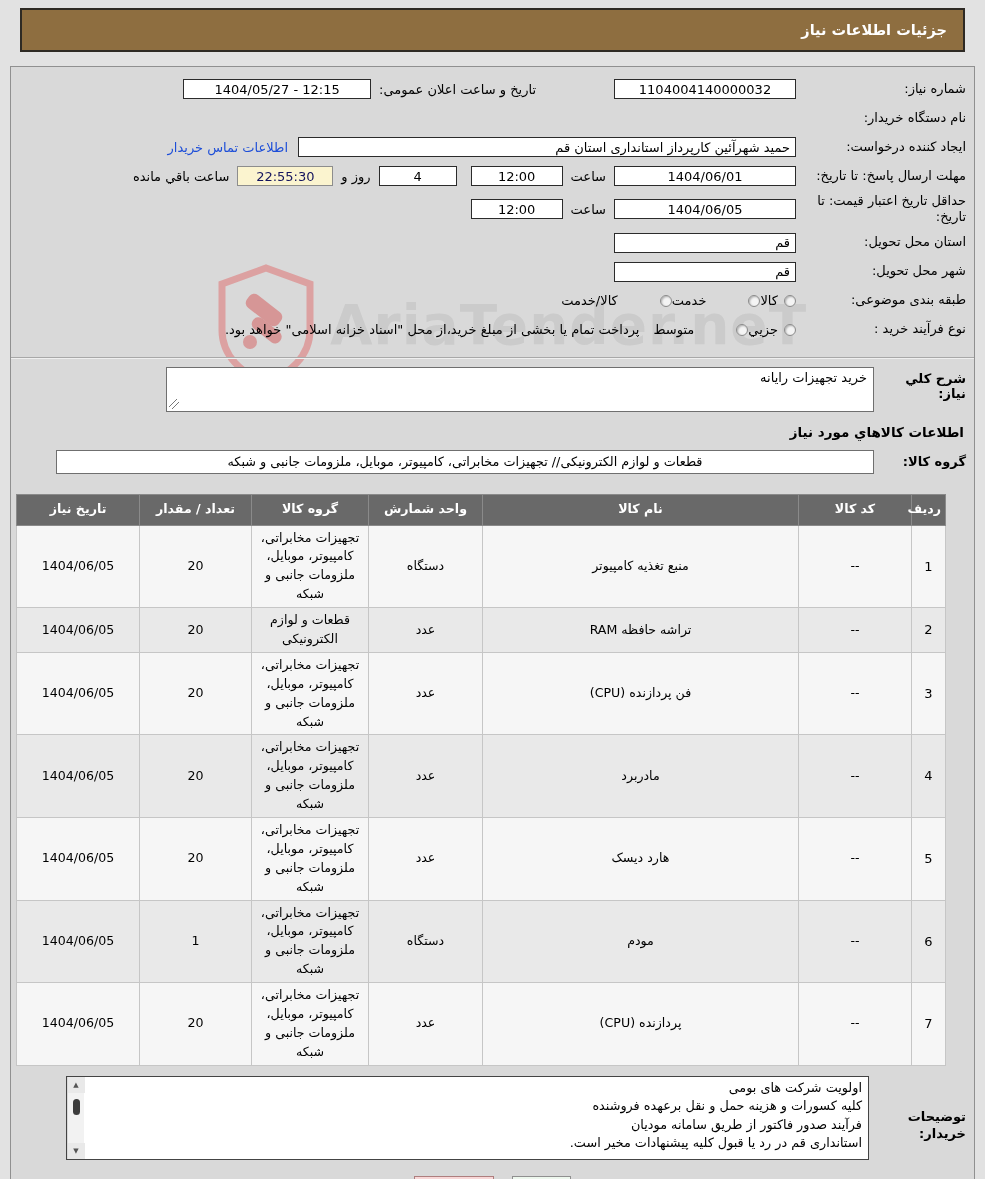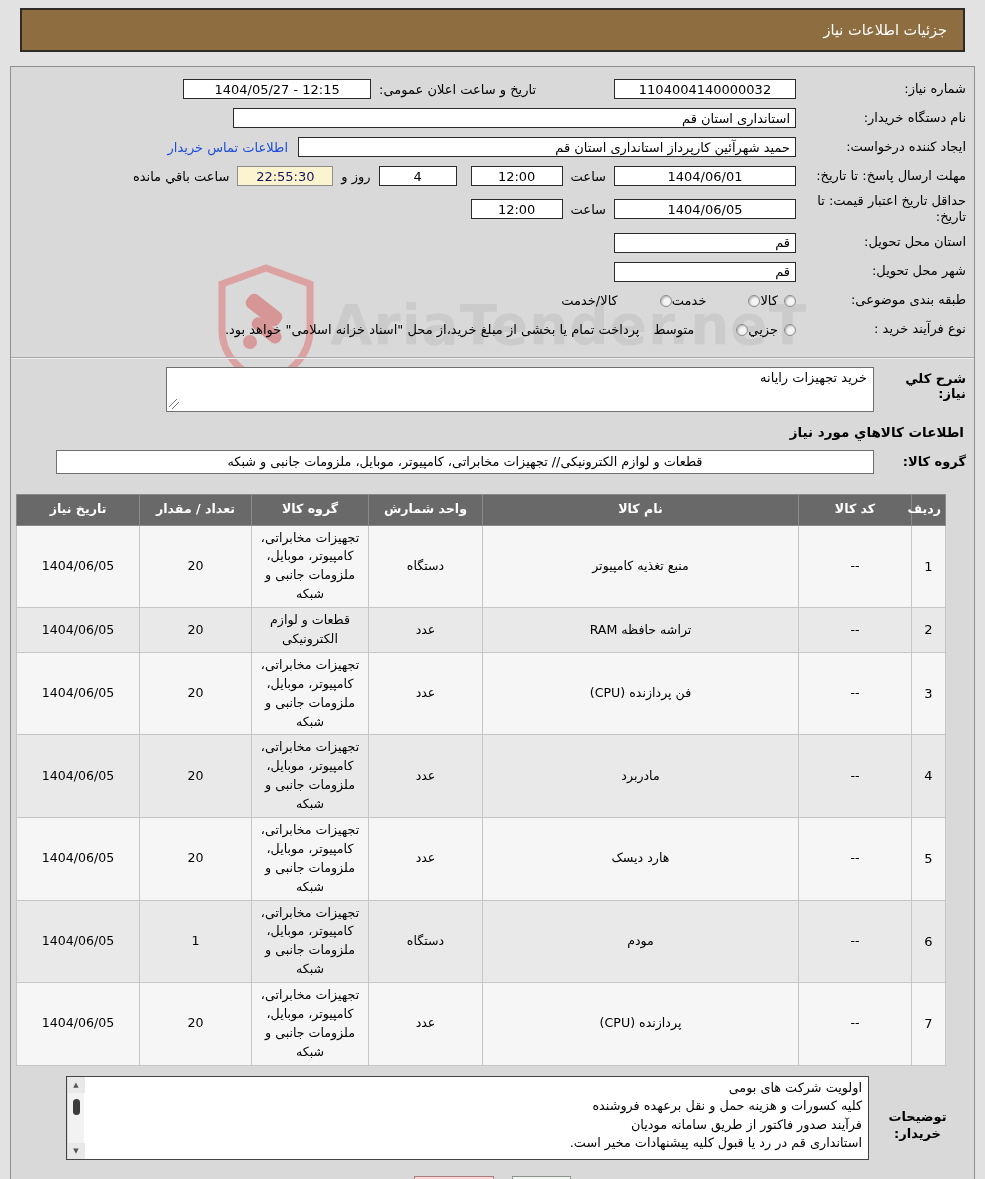--- a/index.html
+++ b/index.html
@@ -16,20 +16,21 @@
   .titlebar {
     margin: 8px 20px 14px 20px;
     height: 44px;
     background: #8e6e40;
     border: 2px solid #2e2a24;
     color: #fff;
     display: flex;
     align-items: center;
     padding-right: 16px;
     font-size: 14.5px;
+    font-weight: bold;
   }
   
   .panel {
     position: relative;
     margin: 0 10px;
     border: 1px solid #909090;
     background: #d9d9d9;
     padding-bottom: 12px;
   }
   .section-top { position: relative; z-index: 1; padding: 10px 8px 6px 8px; }
@@ -100,21 +101,21 @@
   
   .tblwrap { position: relative; z-index: 1; margin: 10px 28px 10px 8px; }
   table { border-collapse: collapse; table-layout: fixed; width: 100%; }
   th, td { border: 1px solid #c6c6c6; font-size: 12.6px; padding: 3px 4px; text-align: center; vertical-align: middle; line-height: 1.5; }
   thead th { background: #696969; color: #ffffff; font-weight: bold; height: 31px; border-color: #8a8a8a; }
   tbody tr:nth-child(odd)  td { background: #f6f6f6; }
   tbody tr:nth-child(even) td { background: #e9e9e9; }
   td.c-row { font-size: 13px; }
   
   .notes-row { position: relative; z-index: 1; display: flex; align-items: center; margin: 8px 8px 0 8px; }
-  .notes-label { width: 97px; flex: 0 0 97px; text-align: center; line-height: 1.3; margin-top: 16px; }
+  .notes-label { width: 97px; flex: 0 0 97px; text-align: right; line-height: 1.3; margin-top: 16px; }
   .notesbox {
     position: relative; width: 803px; height: 84px;
     background: #fff; border: 1px solid #444; z-index: 2;
     padding: 2px 6px 2px 22px; overflow: hidden;
   }
   .notes-text { white-space: pre-line; font-size: 12.8px; line-height: 1.45; }
   .vscroll {
     position: absolute; left: 0; top: 0; bottom: 0; width: 17px;
     background: #f2f2f2; border-left: 1px solid #d9d9d9; direction: ltr;
     display: flex; flex-direction: column; align-items: center;
@@ -151,21 +152,20 @@
 
     <div class="frow">
       <div class="flabel">شماره نیاز:</div>
       <div class="inp center num w180">1104004140000032</div>
       <div class="midlbl" style="margin-right:70px">تاریخ و ساعت اعلان عمومی:</div>
       <div class="inp center num w180" style="width:188px">1404/05/27 - 12:15</div>
     </div>
 
     <div class="frow">
       <div class="flabel">نام دستگاه خریدار:</div>
-      <div class="inp" style="width:563px">استانداری استان قم</div>
     </div>
 
     <div class="frow">
       <div class="flabel">ایجاد کننده درخواست:</div>
       <div class="inp" style="width:498px">حمید شهرآئین کارپرداز استانداری استان قم</div>
       <span class="link">اطلاعات تماس خریدار</span>
     </div>
 
     <div class="frow">
       <div class="flabel">مهلت ارسال پاسخ: تا تاریخ:</div>

